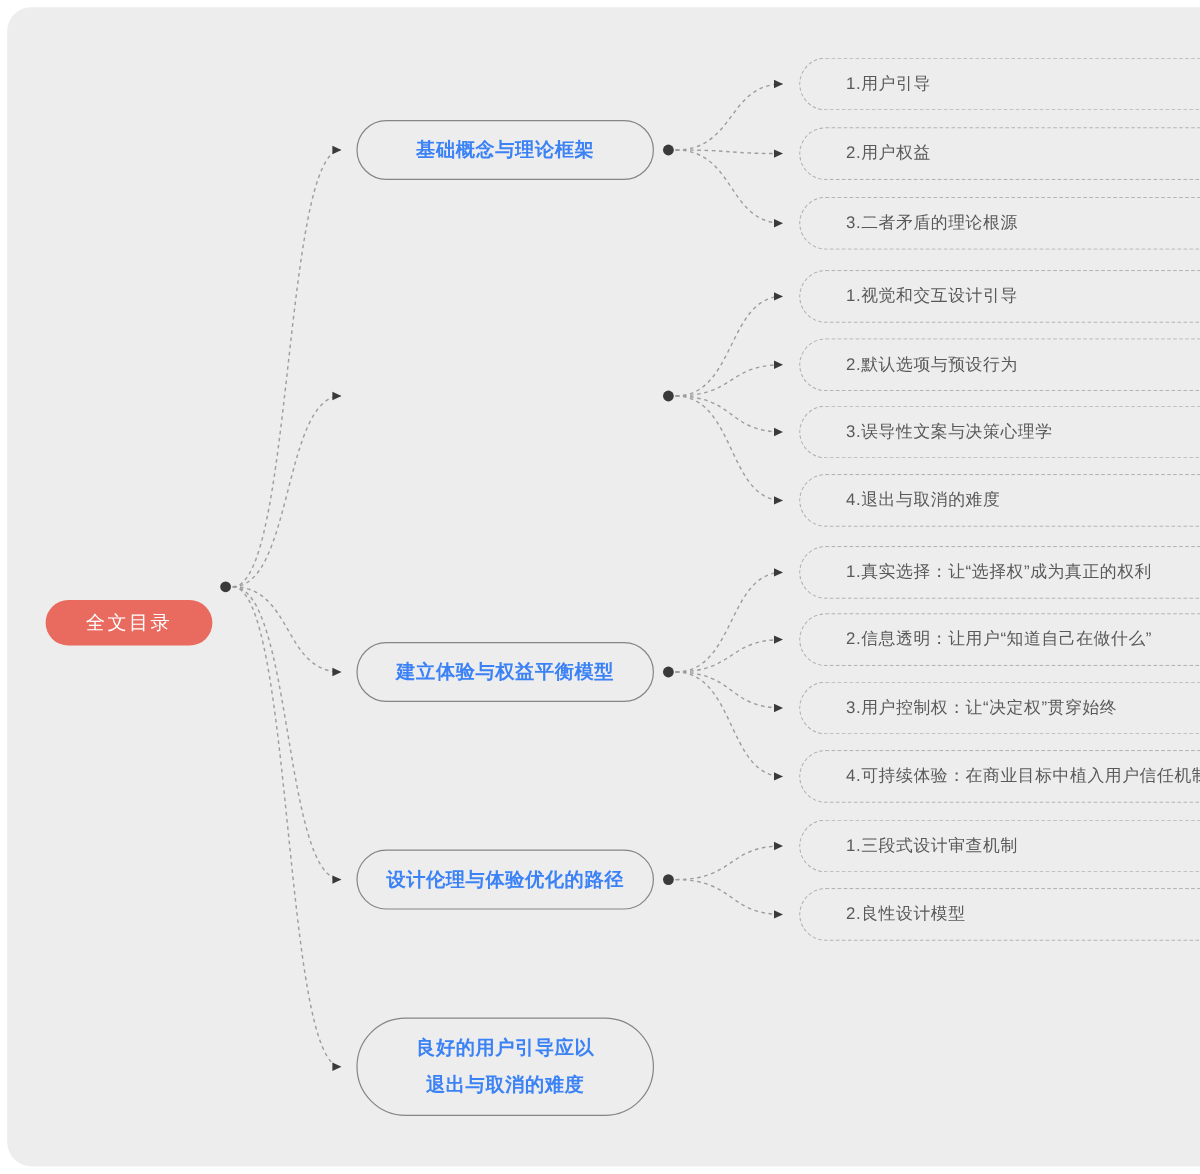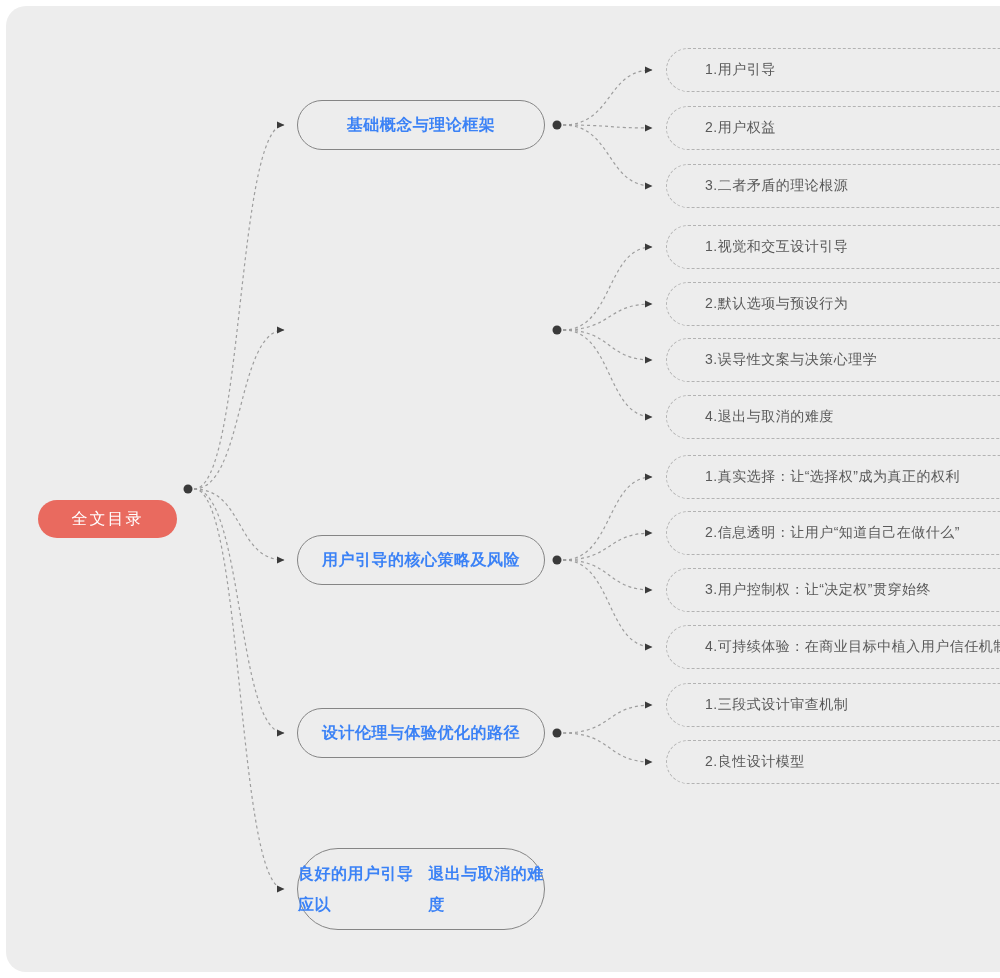--- a/index.html
+++ b/index.html
@@ -54,22 +54,23 @@
     font-size: 16px;
     font-weight: 600;
     letter-spacing: 0.5px;
     cursor: pointer;
     background: transparent;
   }
 
   .branch-node.tall {
     height: 82px;
     border-radius: 41px;
-    flex-direction: row;
+    flex-direction: column;
     line-height: 1.95;
+    text-align: right;
   }
 
   .leaf-node {
     left: 666px;
     width: 400px; height: 44px;
     border: 1px dashed #b3b3b3;
     border-radius: 22px;
     color: #595959;
     font-size: 14px;
     justify-content: flex-start;
@@ -123,21 +124,21 @@
       <circle cx="557" cy="125" r="4.5"></circle>
       <circle cx="557" cy="330" r="4.5"></circle>
       <circle cx="557" cy="560" r="4.5"></circle>
       <circle cx="557" cy="733" r="4.5"></circle>
     </g>
   </svg>
 
   <div class="node root-node">全文目录</div>
 
   <div class="node branch-node" style="top:100px">基础概念与理论框架</div>
-  <div class="node branch-node" style="top:535px">用户引导的核心策略及风险</div>
+  <div class="node branch-node" style="top:535px">建立体验与权益平衡模型</div>
   <div class="node branch-node" style="top:708px">设计伦理与体验优化的路径</div>
   <div class="node branch-node tall" style="top:848px">
     <span>良好的用户引导应以</span>
     <span>退出与取消的难度</span>
   </div>
 
   <div class="node leaf-node" style="top:48px">1.用户引导</div>
   <div class="node leaf-node" style="top:106px">2.用户权益</div>
   <div class="node leaf-node" style="top:164px">3.二者矛盾的理论根源</div>
 

